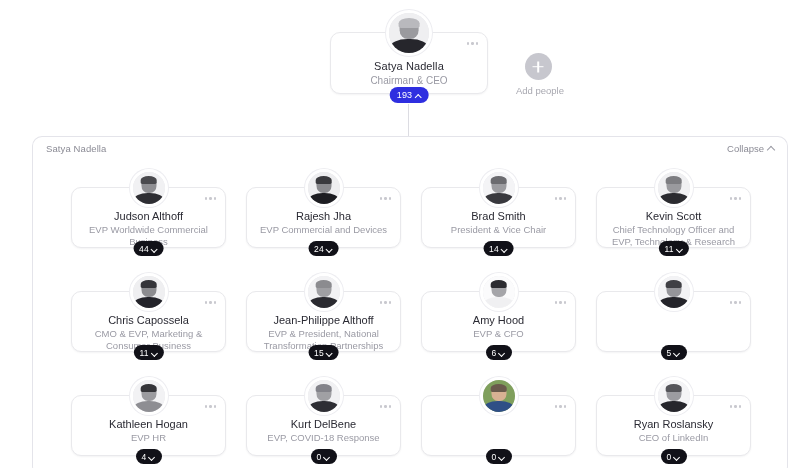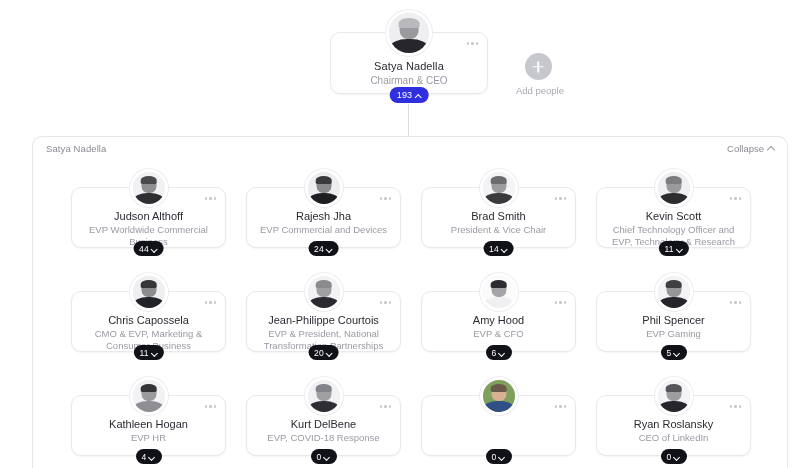--- a/index.html
+++ b/index.html
@@ -344,25 +344,25 @@
             </span>
             <div class="avatar p-avatar">
               <div class="face">
                 <div class="bg" style="background:#f2f2f4"></div>
                 <div class="body" style="background:#2a2a30"></div>
                 <div class="head" style="background:#9f9fa3"></div>
                 <div class="hair" style="background:#8b8b8f"></div>
               </div>
             </div>
             <div class="p-body">
-              <div class="p-nm">Jean-Philippe Courtois</div>
+              <div class="p-nm">Jean-Philippe Althoff</div>
               <div class="p-ti">EVP &amp; President, National Transformation Partnerships</div>
             </div>
             <div class="badge dark p-badge">
-              <span>20</span>
+              <span>15</span>
               <span class="chev"></span>
             </div>
           </div>
         </div>
         <div class="person">
           <div class="card">
             <span class="dots">
               <i></i>
               <i></i>
               <i></i>
@@ -393,24 +393,20 @@
               <i></i>
             </span>
             <div class="avatar p-avatar">
               <div class="face">
                 <div class="bg" style="background:#f3f3f5"></div>
                 <div class="body" style="background:#24242a"></div>
                 <div class="head" style="background:#95959a"></div>
                 <div class="hair" style="background:#3f3f44"></div>
               </div>
             </div>
-            <div class="p-body">
-              <div class="p-nm">Phil Spencer</div>
-              <div class="p-ti">EVP Gaming</div>
-            </div>
             <div class="badge dark p-badge">
               <span>5</span>
               <span class="chev"></span>
             </div>
           </div>
         </div>
         <div class="person">
           <div class="card">
             <span class="dots">
               <i></i>

